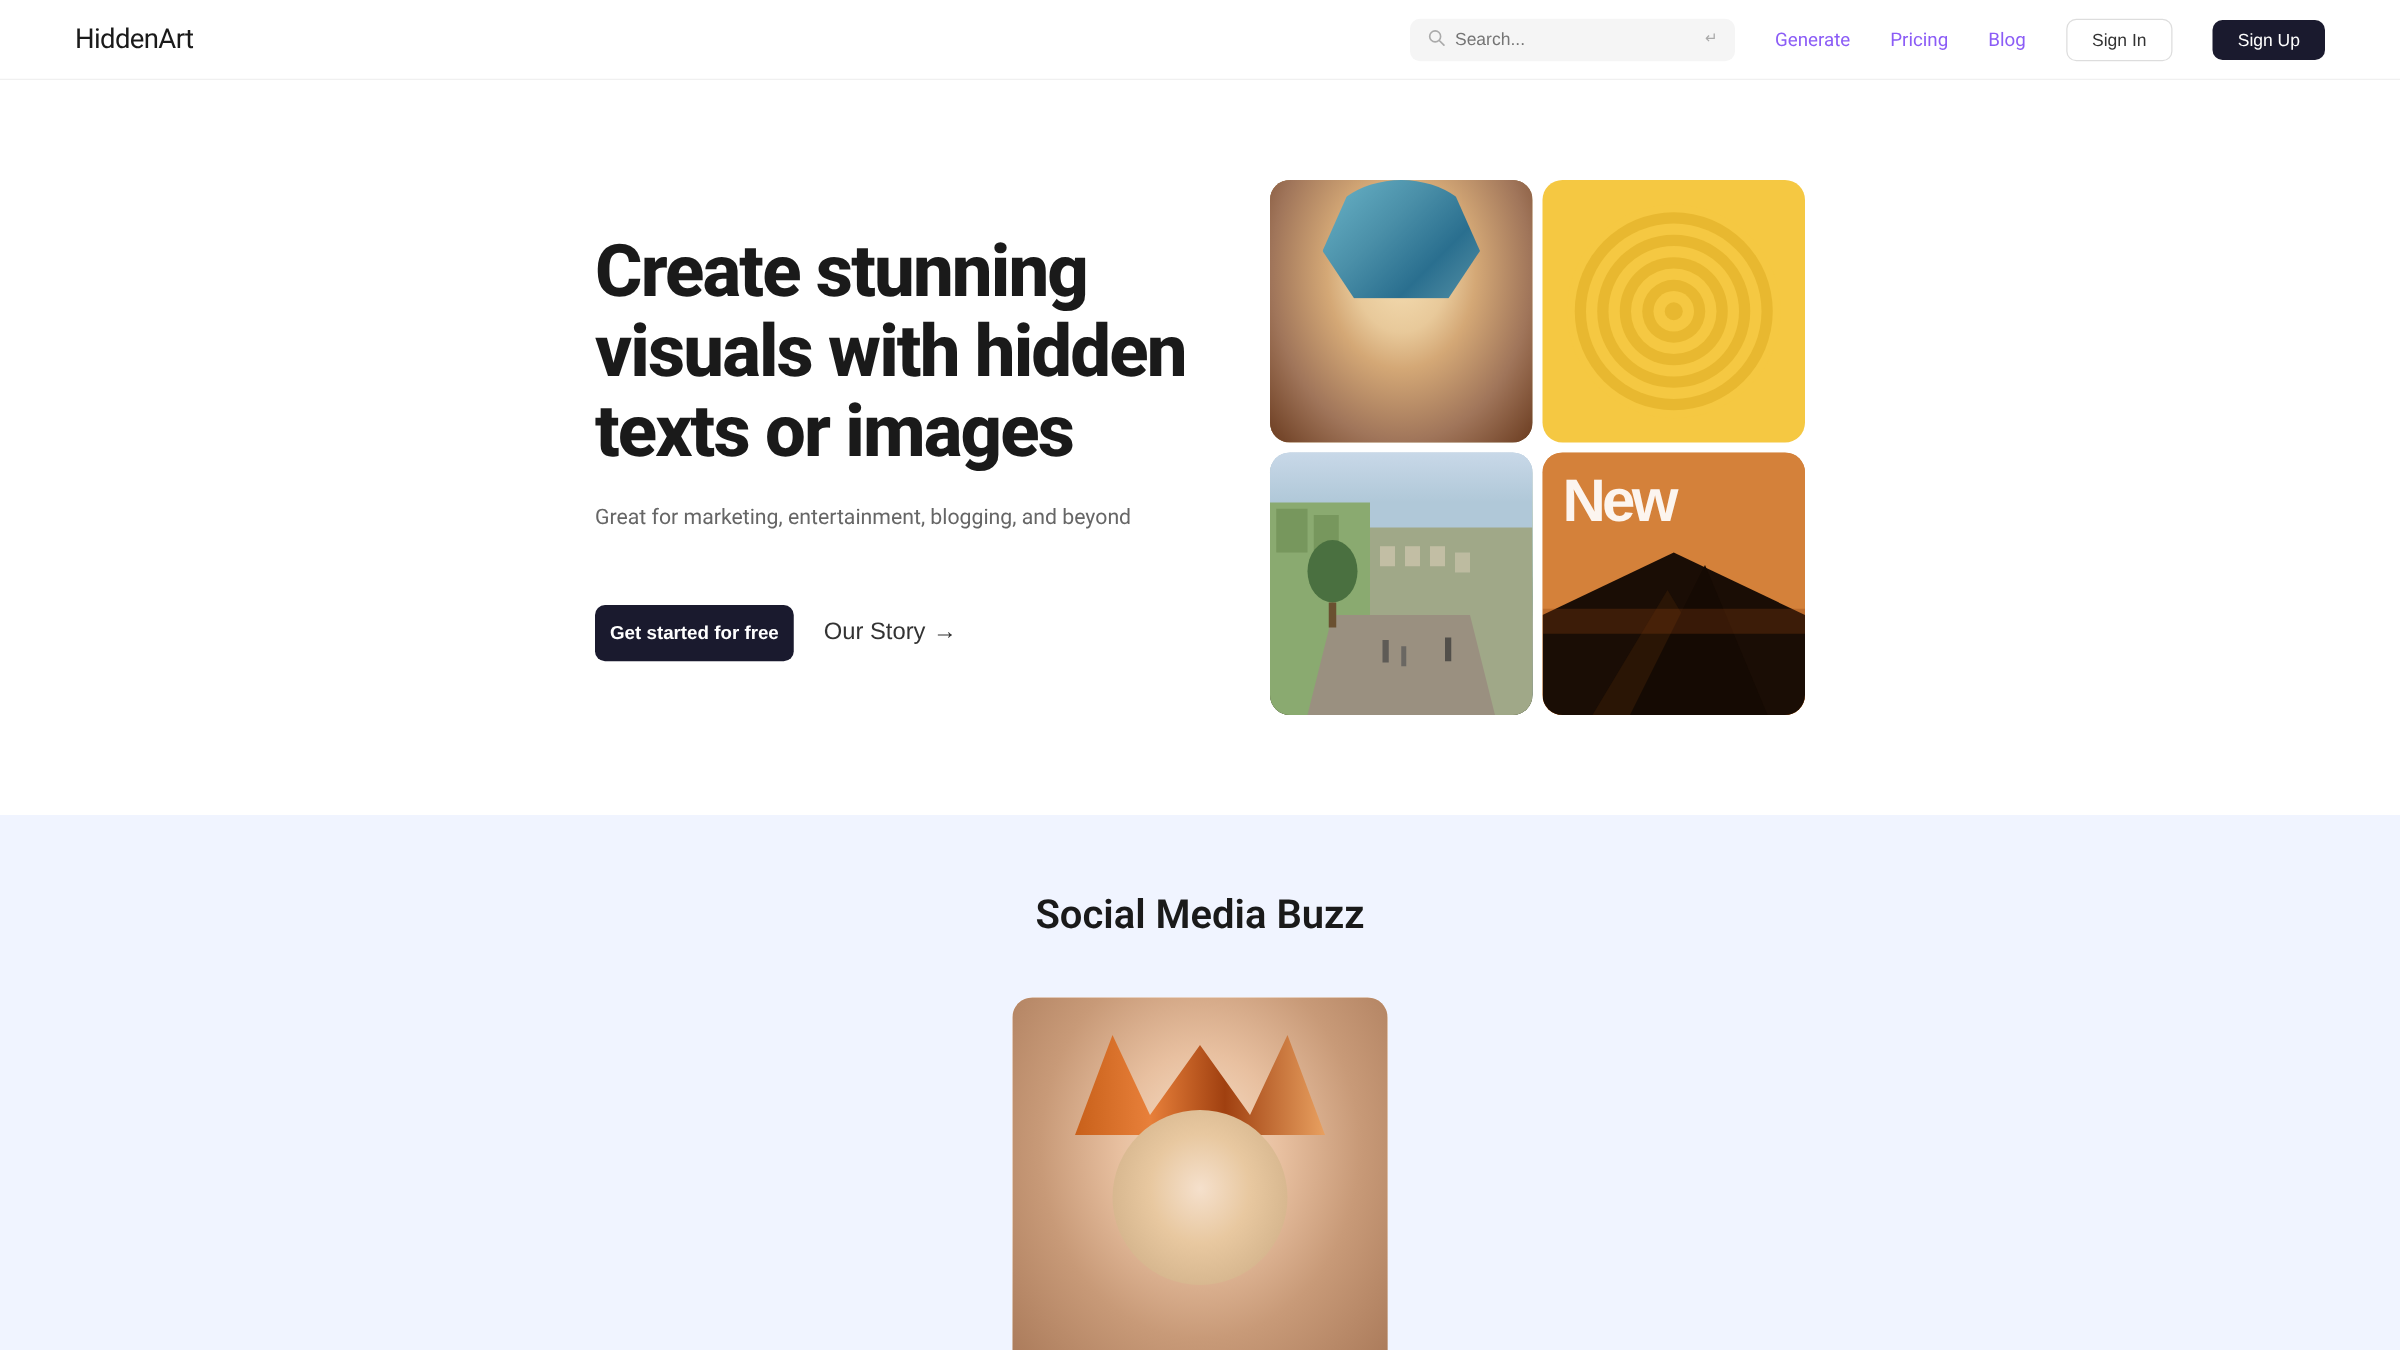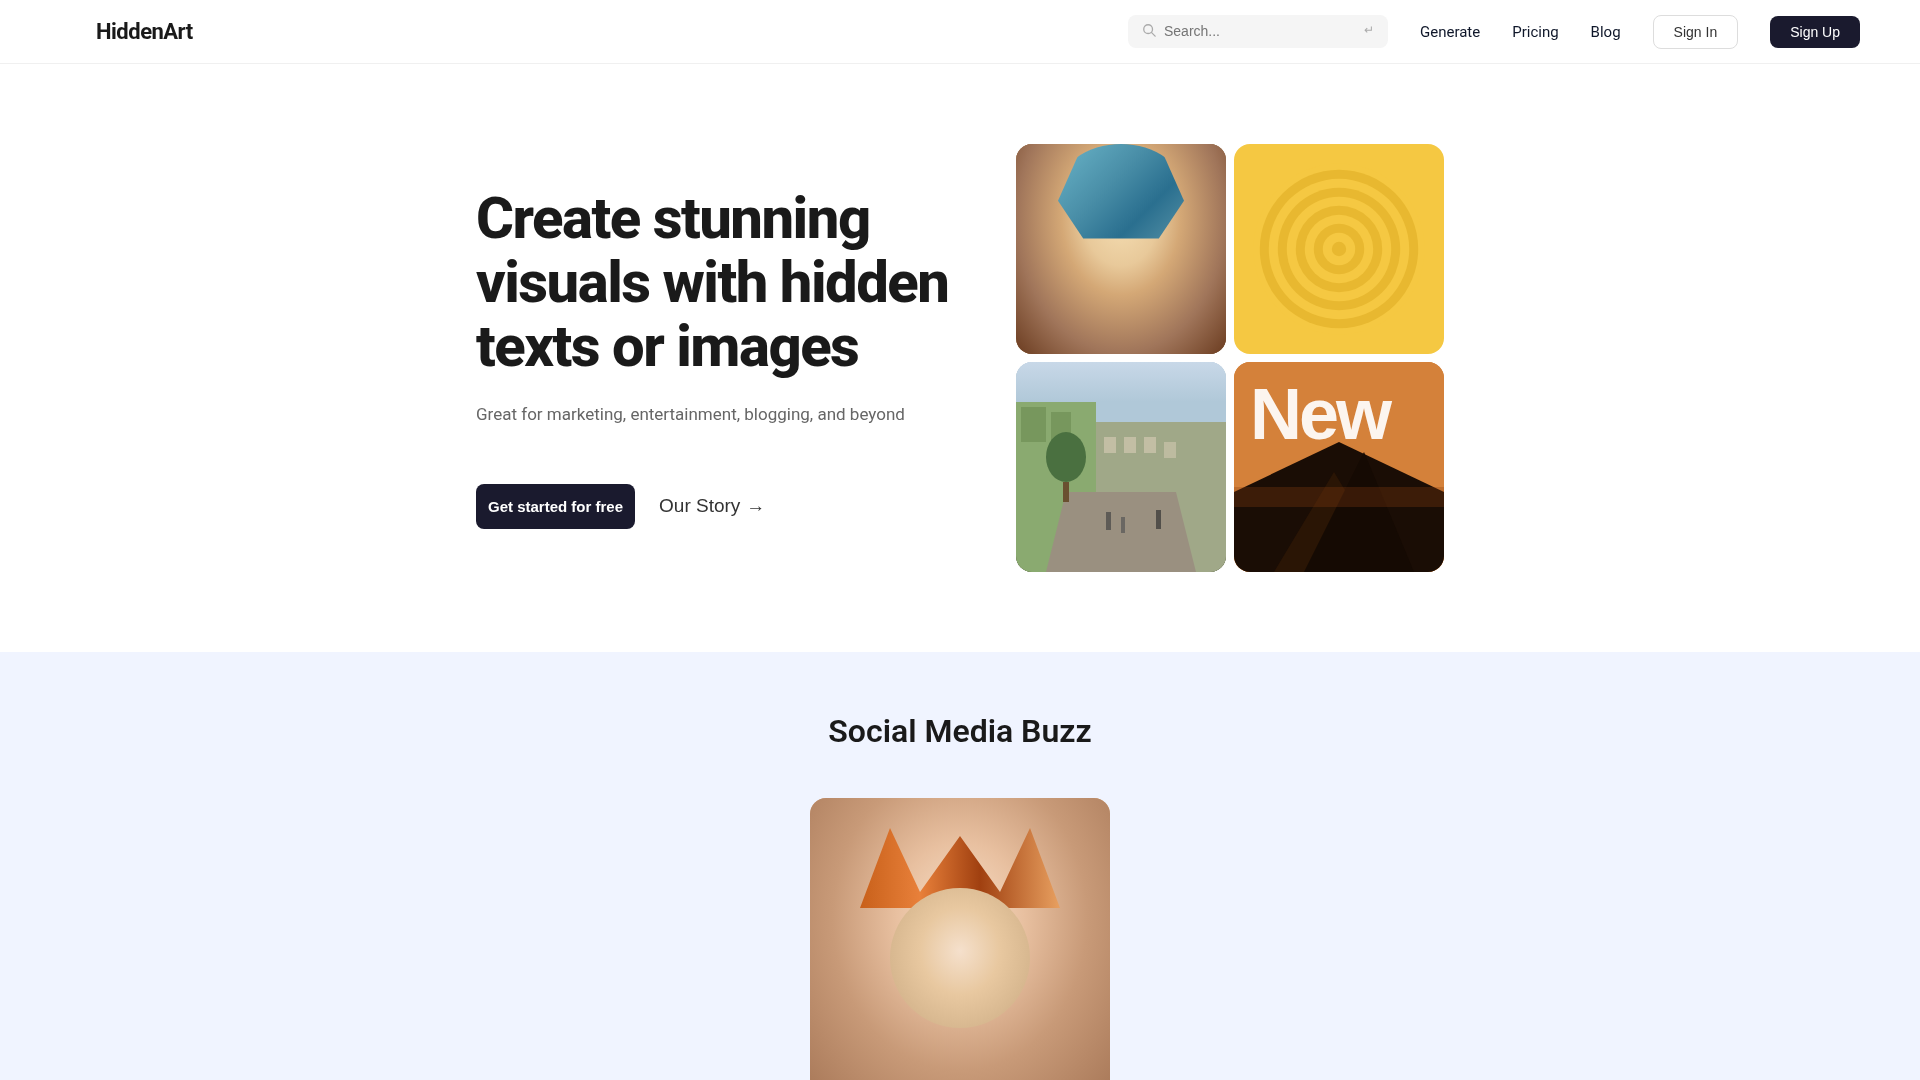--- a/index.html
+++ b/index.html
@@ -25,24 +25,23 @@
       height: 64px;
       border-bottom: 1px solid #f0f0f0;
       position: sticky;
       top: 0;
       background: #fff;
       z-index: 100;
     }
 
     .nav-logo {
       font-size: 22px;
-      font-weight: 700;
+      font-weight: 400;
       color: #1a1a1a;
       letter-spacing: -0.5px;
-      margin-left: 36px;
     }
 
     .nav-right {
       display: flex;
       align-items: center;
       gap: 32px;
     }
 
     .search-bar {
       display: flex;
@@ -74,21 +73,21 @@
     }
 
     .nav-links {
       display: flex;
       align-items: center;
       gap: 32px;
     }
 
     .nav-link {
       font-size: 15px;
-      color: #0f172a;
+      color: #8b5cf6;
       text-decoration: none;
       cursor: pointer;
     }
 
     .btn-signin {
       background: transparent;
       border: 1.5px solid #ddd;
       border-radius: 8px;
       padding: 8px 20px;
       font-size: 14px;
@@ -443,21 +442,21 @@
     <svg width="210" height="210" viewBox="0 0 210 210" style="position:absolute;inset:0;">
       <rect width="210" height="210" fill="#d4813a"></rect>
 
       <polygon points="0,210 210,210 210,130 105,80 0,130" fill="#1a0d05"></polygon>
       <polygon points="40,210 100,110 160,210" fill="#2a1505"></polygon>
       <polygon points="70,210 130,90 180,210" fill="#150a03"></polygon>
 
       <rect x="0" y="125" width="210" height="20" fill="#8B4010" opacity="0.3"></rect>
 
     </svg>
-    <span style="position:absolute;top:16px;left:16px;font-size:72px;font-weight:900;color:rgba(255,255,255,0.92);letter-spacing:-3px;line-height:1;font-family:-apple-system,BlinkMacSystemFont,sans-serif;">New</span>
+    <span style="position:absolute;top:16px;left:16px;font-size:48px;font-weight:900;color:rgba(255,255,255,0.92);letter-spacing:-3px;line-height:1;font-family:-apple-system,BlinkMacSystemFont,sans-serif;">New</span>
   </div>
     </div>
 </section>
 
 <section class="social-section">
   <h2 class="social-title">Social Media Buzz</h2>
   <div class="social-content">
     <div class="social-preview-card">
       <div class="fantasy-char"></div>
     </div>

